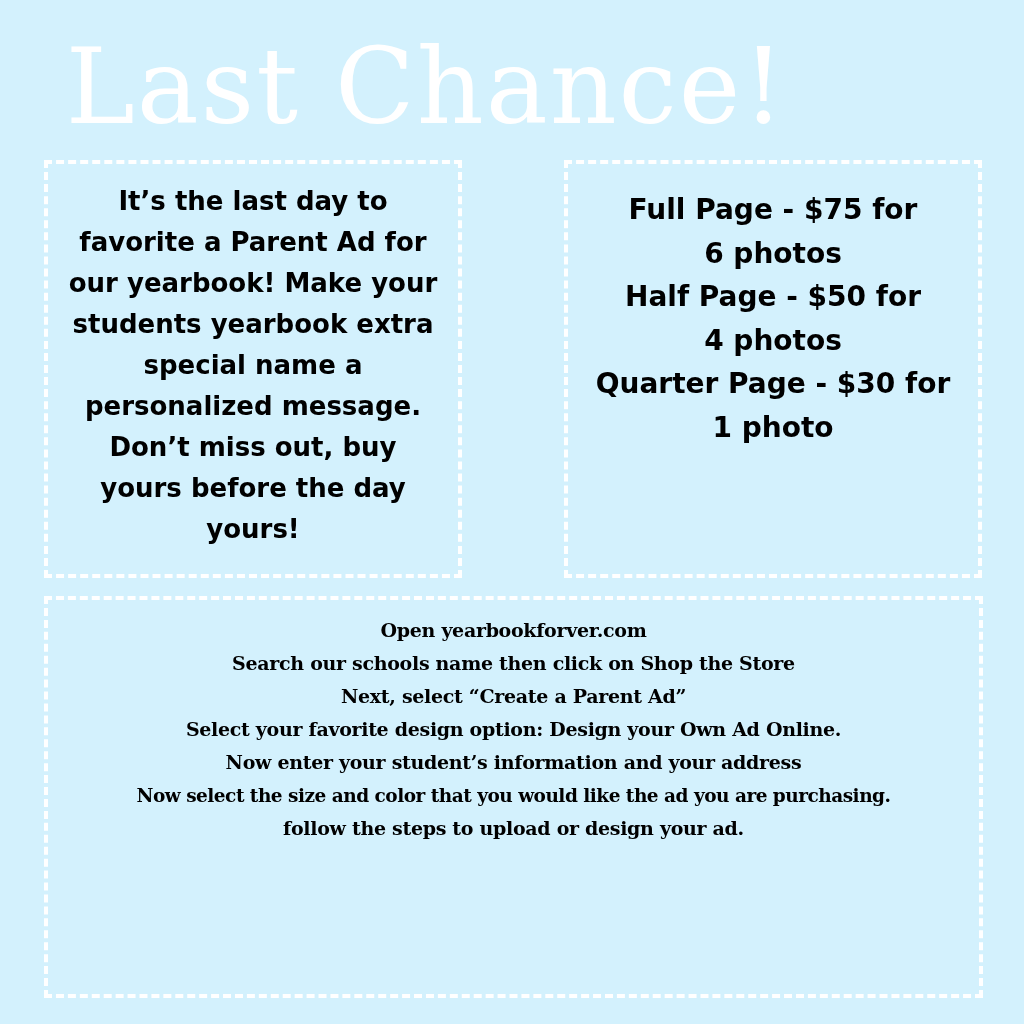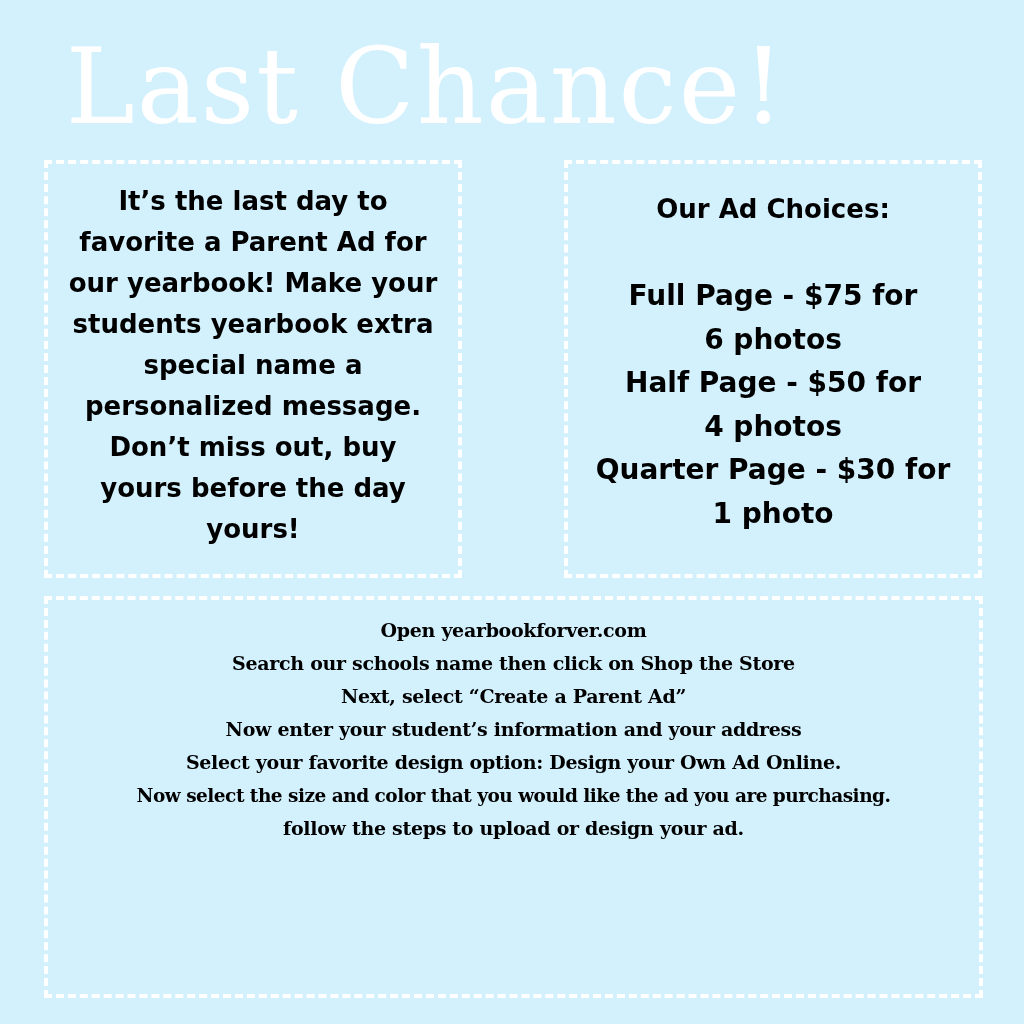--- a/index.html
+++ b/index.html
@@ -49,30 +49,29 @@
     <span>students yearbook extra</span>
     <span>special name a</span>
     <span>personalized message.</span>
     <span>Don’t miss out,  buy</span>
     <span>yours before the day</span>
     <span>yours!</span>
   </div>
 </div>
 
 <div class="box box-right">
-  <div class="choices-heading">Our Ad Choices:</div>
   <div class="choice">Full Page - $75 for</div>
   <div class="choice">6 photos</div>
   <div class="choice">Half Page - $50 for</div>
   <div class="choice">4 photos</div>
   <div class="choice">Quarter Page - $30 for</div>
   <div class="choice">1 photo</div>
 </div>
 
 <div class="box box-bottom">
   <div class="step">Open yearbookforver.com</div>
   <div class="step">Search our schools name then click on Shop the Store</div>
   <div class="step">Next, select “Create a Parent Ad”</div>
+  <div class="step">Select your favorite design option: Design your Own Ad Online.</div>
   <div class="step">Now enter your student’s information and your address</div>
-  <div class="step">Select your favorite design option: Design your Own Ad Online.</div>
   <div class="step long">Now select the size and color that you would like the ad you are purchasing.</div>
   <div class="step">follow the steps to upload or design your ad.</div>
 </div>
 
 </body></html>

